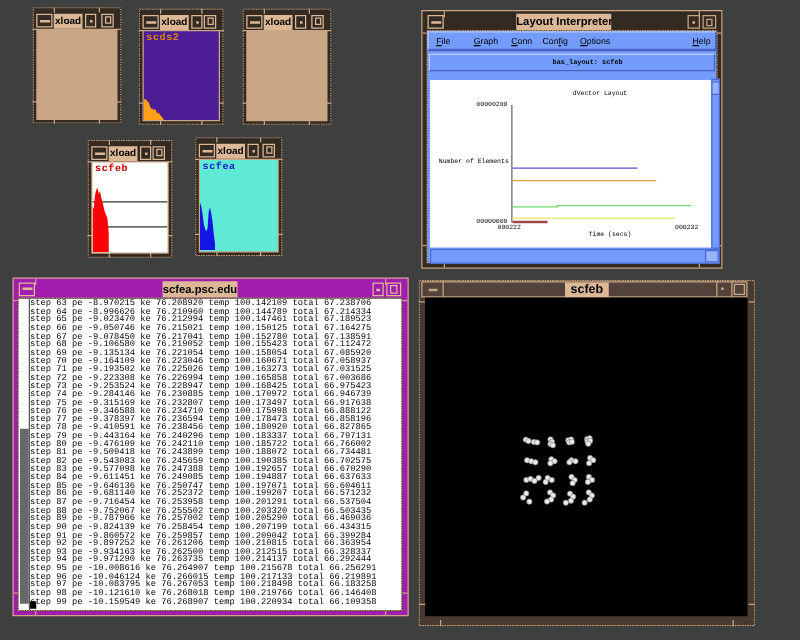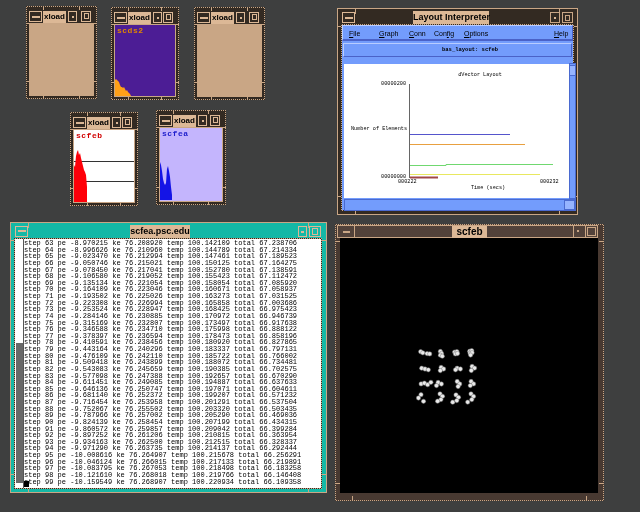--- a/index.html
+++ b/index.html
@@ -103,21 +103,21 @@
     <div style="position:absolute;inset:1px;background:#332a22"></div>
     <div style="position:absolute;left:17px;top:0;width:1px;height:4px;background:#c9a685"></div>
     <div style="position:absolute;left:17px;bottom:0;width:1px;height:4px;background:#c9a685"></div>
     <div style="position:absolute;left:52px;top:0;width:1px;height:4px;background:#c9a685"></div>
     <div style="position:absolute;left:52px;bottom:0;width:1px;height:4px;background:#c9a685"></div>
     <div style="position:absolute;left:0;top:17px;width:4px;height:1px;background:#c9a685"></div>
     <div style="position:absolute;right:0;top:17px;width:4px;height:1px;background:#c9a685"></div>
     <div style="position:absolute;left:0;top:77px;width:4px;height:1px;background:#c9a685"></div>
     <div style="position:absolute;right:0;top:77px;width:4px;height:1px;background:#c9a685"></div>
     <div style="position:absolute;left:3px;top:17px;right:3px;bottom:3px;background:#c9a685"></div>
-    <div style="position:absolute;left:4px;top:18px;right:4px;bottom:4px;background:#c4b5fd;overflow:hidden">
+    <div style="position:absolute;left:4px;top:18px;right:4px;bottom:4px;background:#5eead4;overflow:hidden">
       <div style="position:absolute;left:2px;top:1px;color:#2020cc;font:bold 8px 'Liberation Mono',monospace;letter-spacing:0.5px">scfea</div>
       <svg width="62" height="72" style="position:absolute;left:0;top:0" viewBox="0 0 62 72">
         <polygon points="0,72 0,34 1,37 2,43 3,51 4,55 5,57 6,55 7,41 8,38 9,43 10,49 11,59 12,67 12,72" fill="#1414e6"></polygon>
       </svg>
     </div>
     <div style="position:absolute;left:3px;top:5px;width:13px;height:11px;border:1px solid #dcb896;background:#332a22"></div>
     <div style="position:absolute;left:6px;top:10px;width:8px;height:2px;background:#dcb896"></div>
     <div style="position:absolute;left:17px;top:5px;width:23px;height:12px;background:#dcb896;color:#000;font:bold 8px 'Liberation Sans',sans-serif;text-align:center;line-height:12px">xload</div>
     <div style="position:absolute;left:42px;top:5px;width:9px;height:11px;border:1px solid #dcb896;background:#332a22"></div>
     <div style="position:absolute;left:46px;top:10px;width:2px;height:2px;background:#dcb896"></div>
@@ -169,21 +169,21 @@
       <line x1="66" y1="80.5" x2="181" y2="80.5" stroke="#e8a040" stroke-width="1"></line>
       <polyline points="66,101.5 102,101.5 102,100.5 209,100.5" stroke="#70d870" stroke-width="1" fill="none"></polyline>
       <line x1="66" y1="110.5" x2="196" y2="110.5" stroke="#e8e860" stroke-width="1"></line>
       <line x1="66" y1="113.5" x2="94" y2="113.5" stroke="#a04848" stroke-width="2"></line>
     </svg>
 <div style="position:absolute;left:231px;top:54px;width:7px;height:136px;background:#739cfc;border:1px solid #4a6ad0"></div>
 <div style="position:absolute;left:231px;top:56px;width:7px;height:11px;background:#96b4ff;border:1px solid #4a6ad0"></div>
 <div style="position:absolute;left:6px;top:190px;width:232px;height:12px;background:#739cfc;border:1px solid #4a6ad0"></div>
 <div style="position:absolute;left:226px;top:191px;width:11px;height:10px;background:#96b4ff;border:1px solid #4a6ad0"></div>
 </div>
-<div class="win" style="left:10px;top:222px;width:317px;height:271px;background:#14b8a6;border:1px solid #c9a685">
+<div class="win" style="left:10px;top:222px;width:317px;height:271px;background:#a21caf;border:1px solid #c9a685">
 <div style="position:absolute;left:17px;top:0;width:1px;height:5px;background:#c9a685"></div>
     <div style="position:absolute;left:17px;bottom:0;width:1px;height:5px;background:#c9a685"></div>
     <div style="position:absolute;left:297px;top:0;width:1px;height:5px;background:#c9a685"></div>
     <div style="position:absolute;left:297px;bottom:0;width:1px;height:5px;background:#c9a685"></div>
     <div style="position:absolute;left:0;top:17px;width:5px;height:1px;background:#c9a685"></div>
     <div style="position:absolute;right:0;top:17px;width:5px;height:1px;background:#c9a685"></div>
     <div style="position:absolute;left:0;top:251px;width:5px;height:1px;background:#c9a685"></div>
     <div style="position:absolute;right:0;top:251px;width:5px;height:1px;background:#c9a685"></div>
 <div style="position:absolute;left:4px;top:3px;width:13px;height:11px;border:1px solid #dcb896"></div>
 <div style="position:absolute;left:7px;top:7px;width:8px;height:2px;background:#dcb896"></div>

